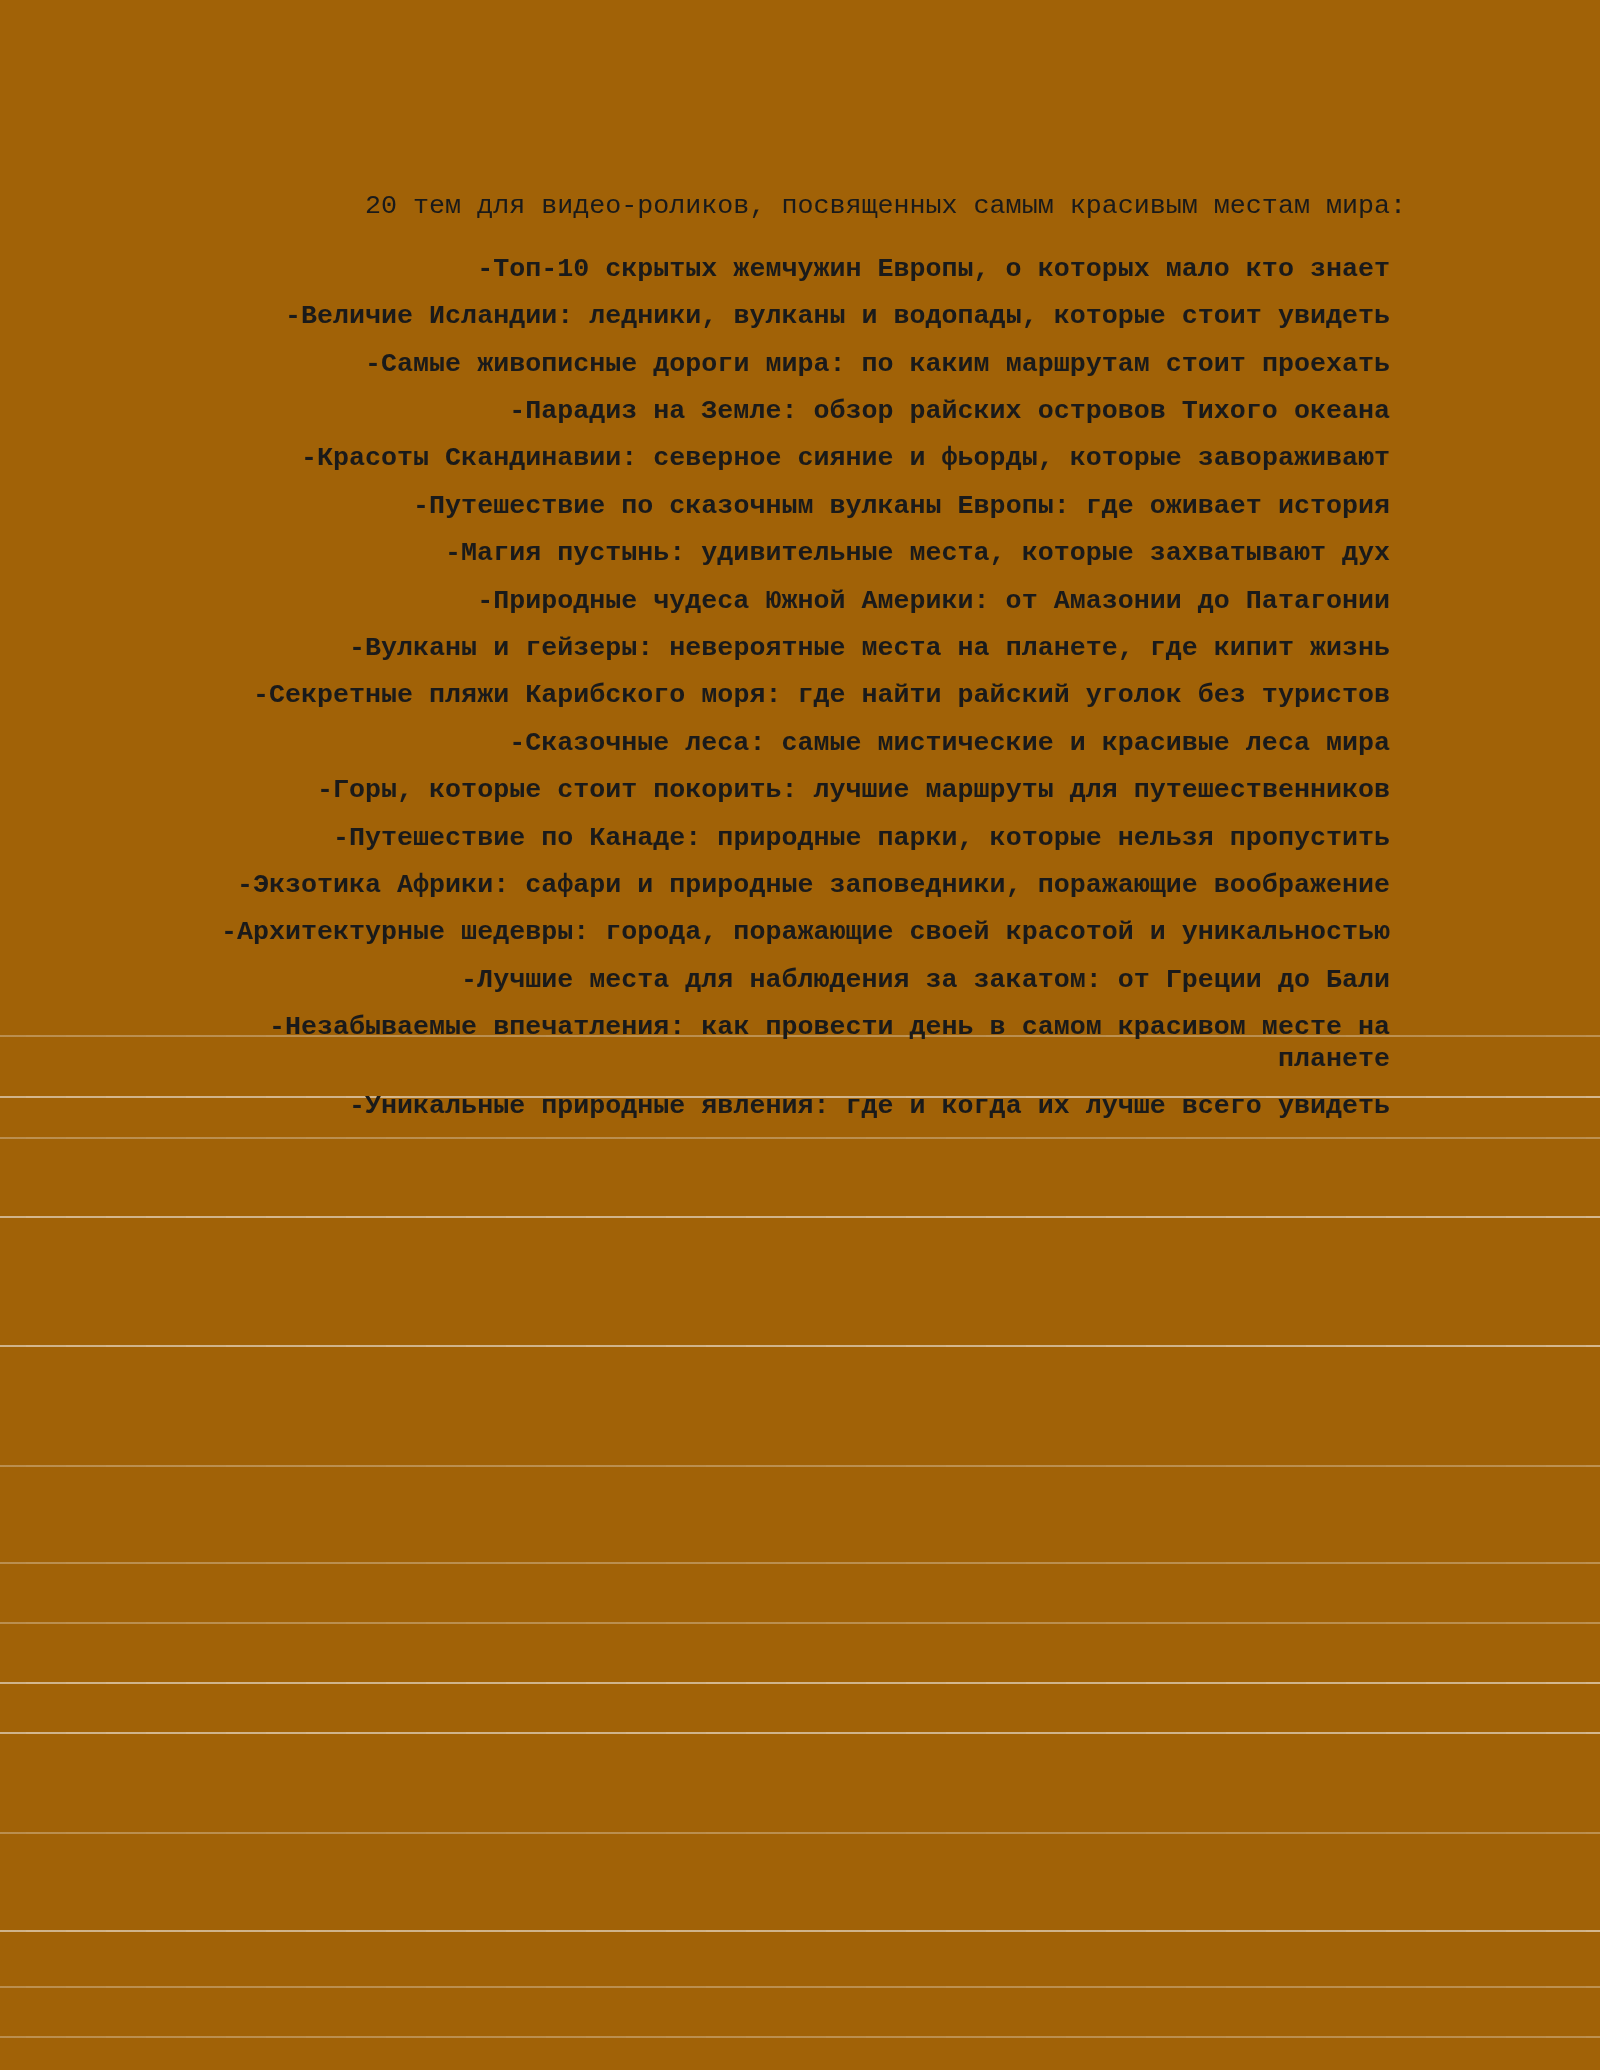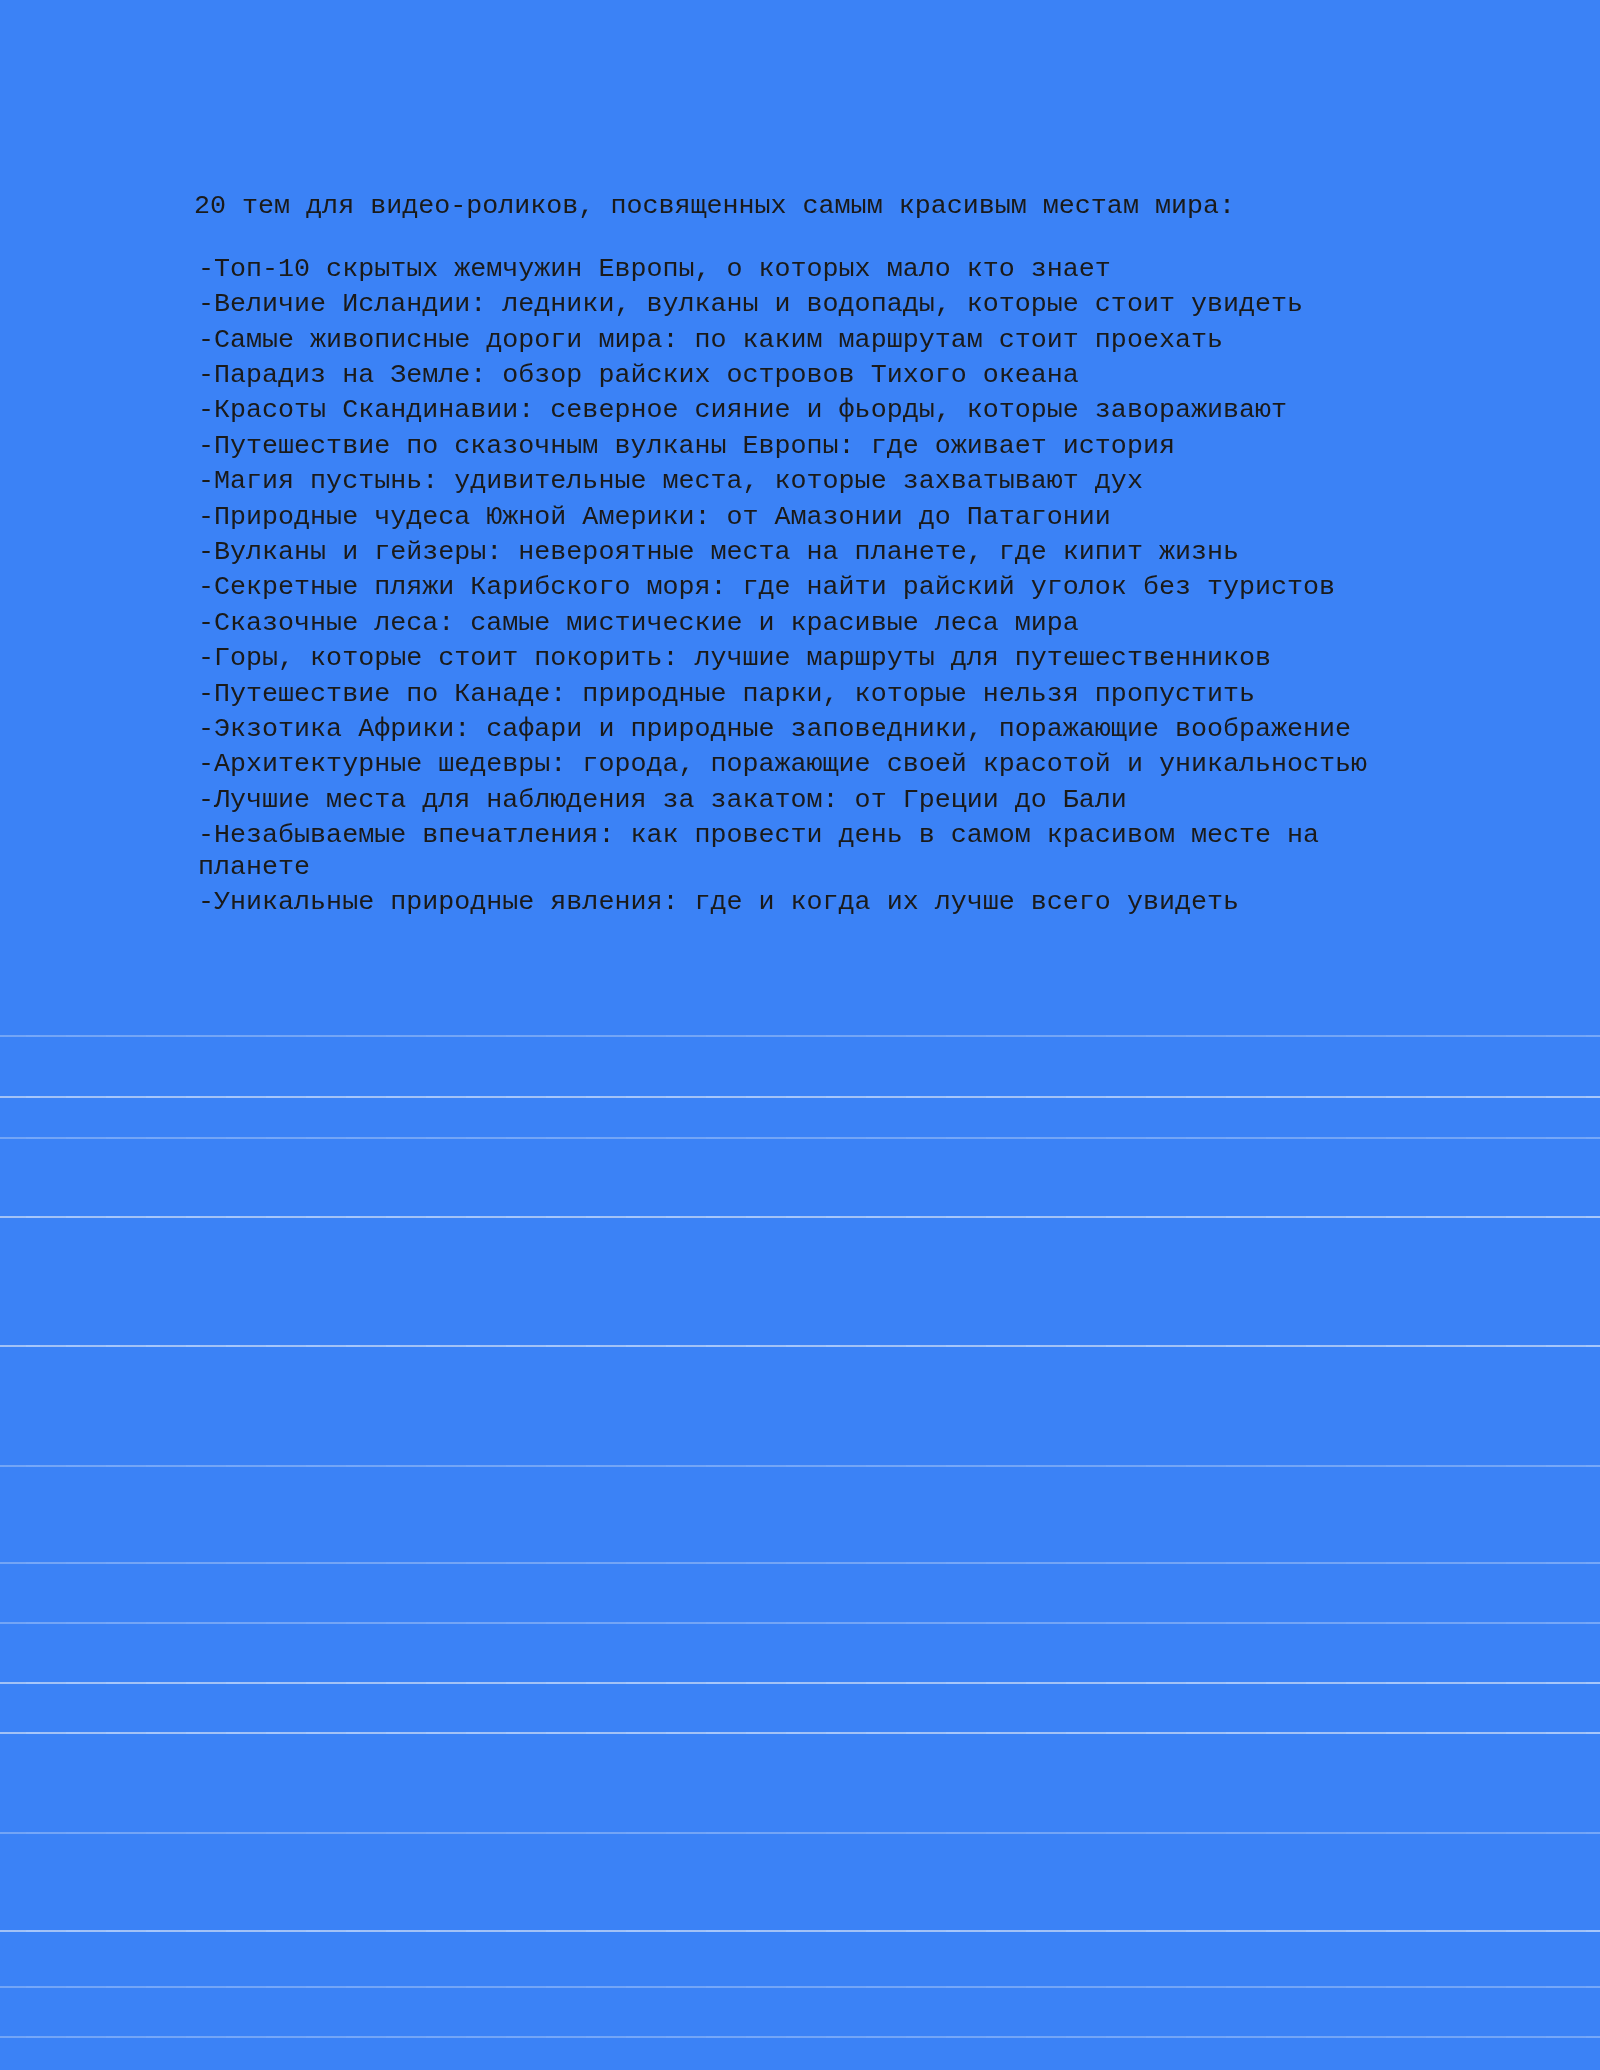--- a/index.html
+++ b/index.html
@@ -23,45 +23,46 @@
     font-size: 26.7px;
     line-height: 31.4px;
     color: #1a1a1a;
     letter-spacing: 0;
   }
   .doc-title {
     margin: 0 0 31.4px 0; 
     white-space: pre-wrap;
   }
   .doc-line {
-    margin: 4px;
+    margin: 16px;
     white-space: pre-wrap;
     overflow-wrap: normal;
     word-break: normal;
+    font-weight: bold;
   }
   
   .artifacts { position: absolute; inset: 0; pointer-events: none; }
   .artifact-line {
     position: absolute;
     left: 0;
     right: 0;
     height: 2px;
     background: repeating-linear-gradient(
       90deg,
       #f6f6f6 0 26px,
       #ffffff 26px 40px
     );
     opacity: 0.55;
   }
   .artifact-line.soft { opacity: 0.3; }
 </style>
 </head>
 <body>
 
-<div class="page" style="background: #3b82f6;">
+<div class="page" style="background: #a16207; text-align: right;">
 
   <div class="artifacts">
     <div class="artifact-line soft" style="top:1035px"></div>
     <div class="artifact-line" style="top:1096px"></div>
     <div class="artifact-line soft" style="top:1137px"></div>
     <div class="artifact-line" style="top:1216px"></div>
     <div class="artifact-line" style="top:1345px"></div>
     <div class="artifact-line soft" style="top:1465px"></div>
     <div class="artifact-line soft" style="top:1562px"></div>
     <div class="artifact-line soft" style="top:1622px"></div>

